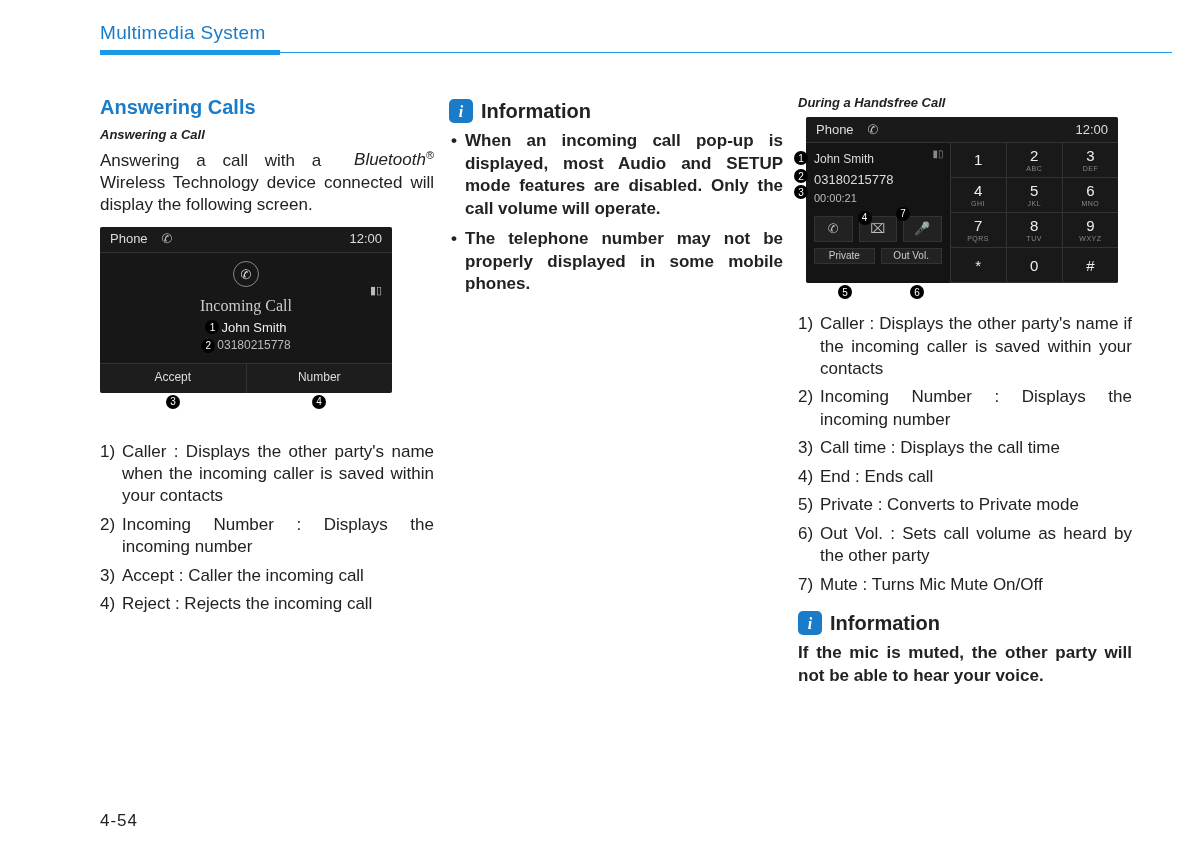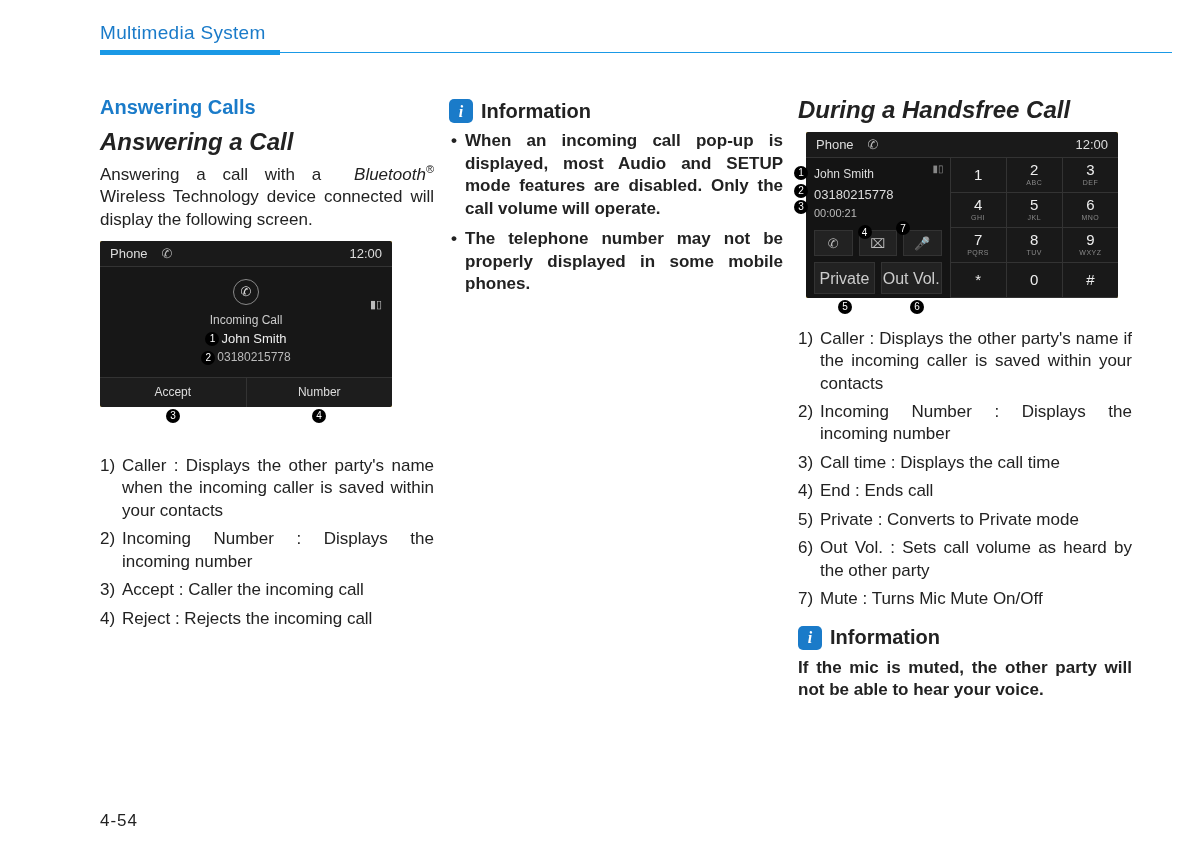--- a/index.html
+++ b/index.html
@@ -5,50 +5,50 @@
   * { box-sizing: border-box; margin: 0; padding: 0; }
   html, body { width: 1200px; height: 861px; background: #fff; font-family: Arial, Helvetica, sans-serif; color: #222; }
   .page { padding: 22px 68px 40px 100px; }
   .header-title { color: #1a7bc9; font-size: 19px; font-family: Arial, sans-serif; letter-spacing: 0.3px; margin-bottom: 6px; }
   .hr-row { position: relative; height: 2px; margin-top: 2px; margin-bottom: 42px; }
   .hr-thick { position: absolute; left: 0; top: 0; width: 180px; height: 5px; background: #1a99e6; }
   .hr-thin { position: absolute; left: 180px; right: -40px; top: 2px; height: 1px; background: #1a99e6; }
   .cols { display: flex; gap: 15px; }
   .col { flex: 1 1 0; min-width: 0; font-size: 17px; line-height: 1.32; }
   .h-blue { color: #1a7bc9; font-weight: bold; font-size: 20px; margin-bottom: 6px; }
-  .h-italic { font-style: italic; font-weight: bold; font-size: 24px; margin-bottom: 4px; }
+  .h-italic { font-style: italic; font-weight: bold; font-size: 13px; margin-bottom: 4px; }
   .para { text-align: justify; margin-bottom: 10px; }
   .bt-italic { font-style: italic; margin-left: 16px; }
   .sup { font-size: 11px; vertical-align: super; }
   .screen { margin: 6px 0 30px 0; }
   .screen-frame { background: #eab308; color: #ddd; font-family: Arial, sans-serif; border-radius: 2px; overflow: hidden; position: relative; }
   .sf-top { display: flex; align-items: center; justify-content: space-between; height: 26px; padding: 0 10px; background: #1a1a1a; font-size: 13px; border-bottom: 1px solid #333; }
   .sf-top-left { display: flex; align-items: center; gap: 14px; }
   .phone-ic { font-size: 13px; color: #bbb; }
   .signal { font-size: 11px; color: #bbb; position: absolute; right: 10px; top: 30px; }
   
   .sf-body1 { background: #171717; height: 110px; display: flex; flex-direction: column; align-items: center; justify-content: center; gap: 2px; position: relative; }
   .ring-ic { width: 26px; height: 26px; border: 1px solid #888; border-radius: 50%; display:flex; align-items:center; justify-content:center; font-size:13px; margin-bottom: 6px; }
-  .small-lbl { font-size: 12px; color: #ccc; }
+  .small-lbl { font-size: 16px; color: #ccc; font-family: Liberation Serif, serif; }
   .caller { font-size: 13px; color: #eee; }
   .num { font-size: 12px; color: #bbb; }
   .btn-row { display: flex; height: 30px; border-top: 1px solid #333; }
   .btn-row .sbtn { flex:1; display:flex; align-items:center; justify-content:center; font-size:12px; color:#ddd; background:#1d1d1d; border-right:1px solid #333; }
   .btn-row .sbtn:last-child { border-right:none; }
   .callout { position:absolute; width:14px; height:14px; border-radius:50%; background:#000; color:#fff; font-size:10px; display:flex; align-items:center; justify-content:center; }
   .below-callouts { position: relative; height: 18px; }
   
   .sf-grid { display:flex; }
   .sf-left { flex: 0 0 46%; background:#141414; padding: 6px 8px; position: relative; }
   .sf-left .line { font-size: 12px; color:#ddd; margin: 3px 0; }
   .sf-left .time { font-size: 11px; color:#bbb; }
   .sf-left .icons { display:flex; gap:6px; margin-top: 10px; }
   .sf-left .ibtn { flex:1; height:26px; background:#222; border:1px solid #333; display:flex; align-items:center; justify-content:center; font-size:13px; color:#bbb; position:relative; }
   .sf-left .bottom-row { display:flex; gap:6px; margin-top:6px; }
-  .sf-left .bbtn { flex:1; height:32px; background:#222; border:1px solid #333; font-size:16px; color:#ccc; display:flex;align-items:center;justify-content:center; }
+  .sf-left .bbtn { flex:1; height:16px; background:#222; border:1px solid #333; font-size:10px; color:#ccc; display:flex;align-items:center;justify-content:center; }
   .sf-right { flex:1; display:grid; grid-template-columns:repeat(3,1fr); grid-template-rows:repeat(4,1fr); }
   .key { border-left:1px solid #333; border-bottom:1px solid #333; background:#191919; display:flex; flex-direction:column; align-items:center; justify-content:center; color:#eee; }
   .key .d { font-size:15px; line-height:1; }
   .key .s { font-size:7px; color:#888; margin-top:1px; letter-spacing:0.5px; }
   .numlist { margin: 4px 0 0 0; }
   .numlist .it { display:flex; text-align:justify; margin-bottom: 6px; }
   .numlist .lead { flex: 0 0 22px; }
   .numlist .body { flex:1; text-align: justify; }
   .info-row { display:flex; align-items:center; gap:8px; margin: 4px 0 6px 0; }
   .info-badge { width:24px; height:24px; background:#1a7bc9; color:#fff; border-radius:5px; font-style:italic; font-family: Georgia, serif; font-size:16px; display:flex; align-items:center; justify-content:center; font-weight:bold; }

